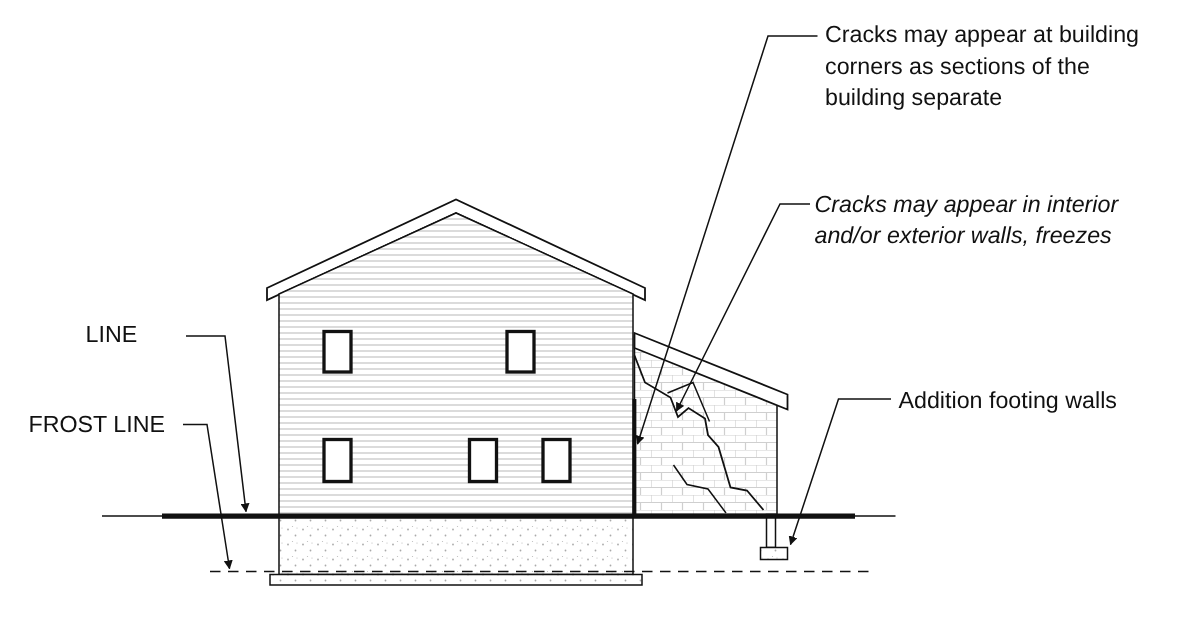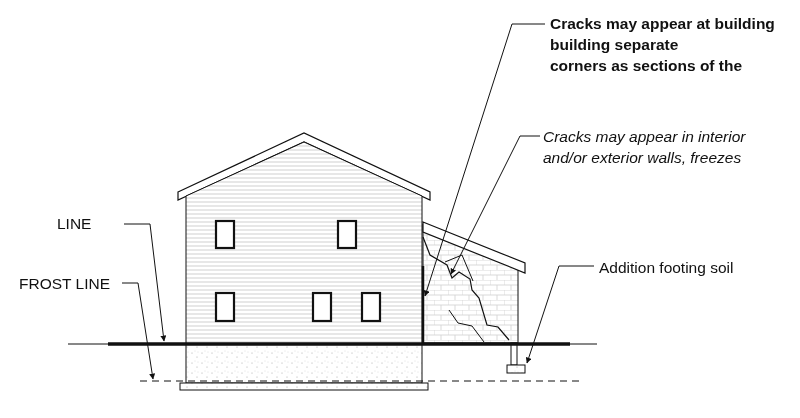--- a/index.html
+++ b/index.html
@@ -79,26 +79,26 @@
     <polyline points="122,283 138,283 153,379" marker-end="url(#arrow)"></polyline>
     <polyline points="545,24 512,24 425,296" marker-end="url(#arrow)"></polyline>
     <polyline points="540,136 520,136 451,274" marker-end="url(#arrow)"></polyline>
     <polyline points="594,266 559,266 527,363" marker-end="url(#arrow)"></polyline>
   </g>
 </svg>
 
 <div class="label" style="left:57px; top:213px;">LINE</div>
 <div class="label" style="left:19px; top:273px;text-align:right;">FROST LINE</div>
 
-<div class="label" style="left:550px; top:13px;font-weight:bold;">
+<div class="label" style="left:550px; top:13px;">
   <div>Cracks may appear at building</div>
+  <div>corners as sections of the</div>
   <div>building separate</div>
-  <div>corners as sections of the</div>
 </div>
 
 <div class="label" style="left:543px; top:126px;font-style:italic;">
   <div>Cracks may appear in interior</div>
   <div>and/or exterior walls, freezes</div>
 </div>
 
 <div class="label" style="left:599px; top:257px;">
-  <div>Addition footing soil</div>
+  <div>Addition footing walls</div>
 </div>
 
 </body></html>

